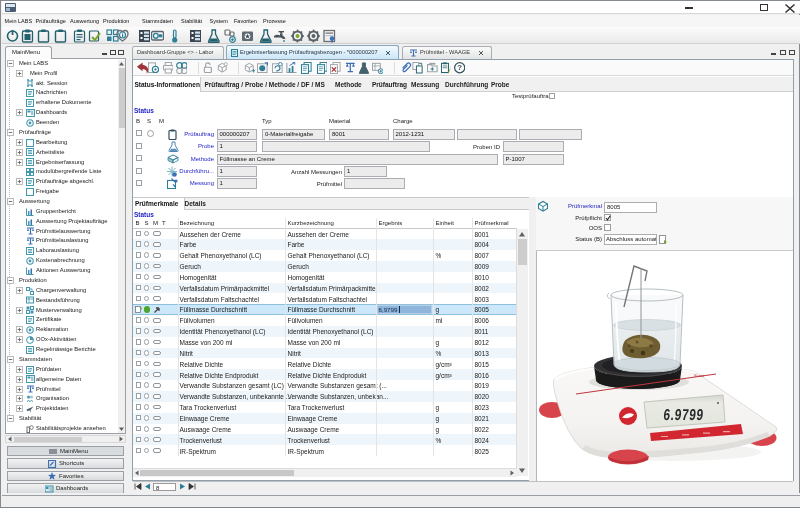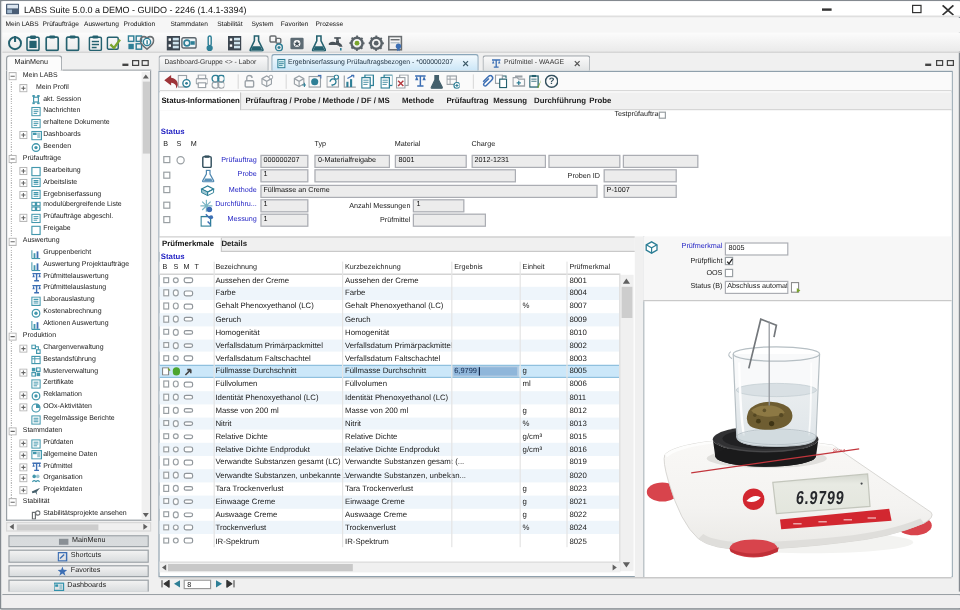--- a/index.html
+++ b/index.html
@@ -15,21 +15,20 @@
 .colsep{position:absolute;width:1px;background:#e4e4e4;}
 </style></head><body>
 <div id="win">
 
 <div class="a" style="left:1px;top:0;width:798px;height:13px;background:#ffffff;border-bottom:1px solid #d8d8d8;"></div>
 <svg class="a" style="left:4px;top:2px" width="11" height="9" viewBox="0 0 11 9">
       <rect x="0" y="0" width="11" height="9" rx="1" fill="#4a5d75"></rect>
       <rect x="1" y="1" width="9" height="3" fill="#dce6f0"></rect>
       <rect x="1" y="5" width="4" height="3" fill="#9fb6cc"></rect>
     </svg>
-<div class="a" style="left:19px;top:3px;font-size:7.5px;color:#111;">LABS Suite 5.0.0 a DEMO - GUIDO - 2246 (1.4.1-3394)</div>
 <div class="a" style="left:684px;top:6px;width:8px;height:1.5px;background:#333;"></div>
 <div class="a" style="left:759px;top:3px;width:8px;height:7px;border:1.2px solid #333;"></div>
 <svg class="a" style="left:784px;top:3px" width="10" height="9" viewBox="0 0 10 9">
       <path d="M1,0 L5,3.5 L9,0 L10,1 L6,4.5 L10,8 L9,9 L5,5.5 L1,9 L0,8 L4,4.5 L0,1 Z" fill="#333"></path>
     </svg>
 <div class="a" style="left:1px;top:14px;width:798px;height:12px;background:#f6f6f6;"></div>
     <div class="a" style="left:3.6px;top:16.5px;font-size:5.5px;color:#111;">Mein LABS</div>
     <div class="a" style="left:34.5px;top:16.5px;font-size:5.5px;color:#111;">Prüfaufträge</div>
     <div class="a" style="left:69px;top:16.5px;font-size:5.5px;color:#111;">Auswertung</div>
     <div class="a" style="left:102px;top:16.5px;font-size:5.5px;color:#111;">Produktion</div>

